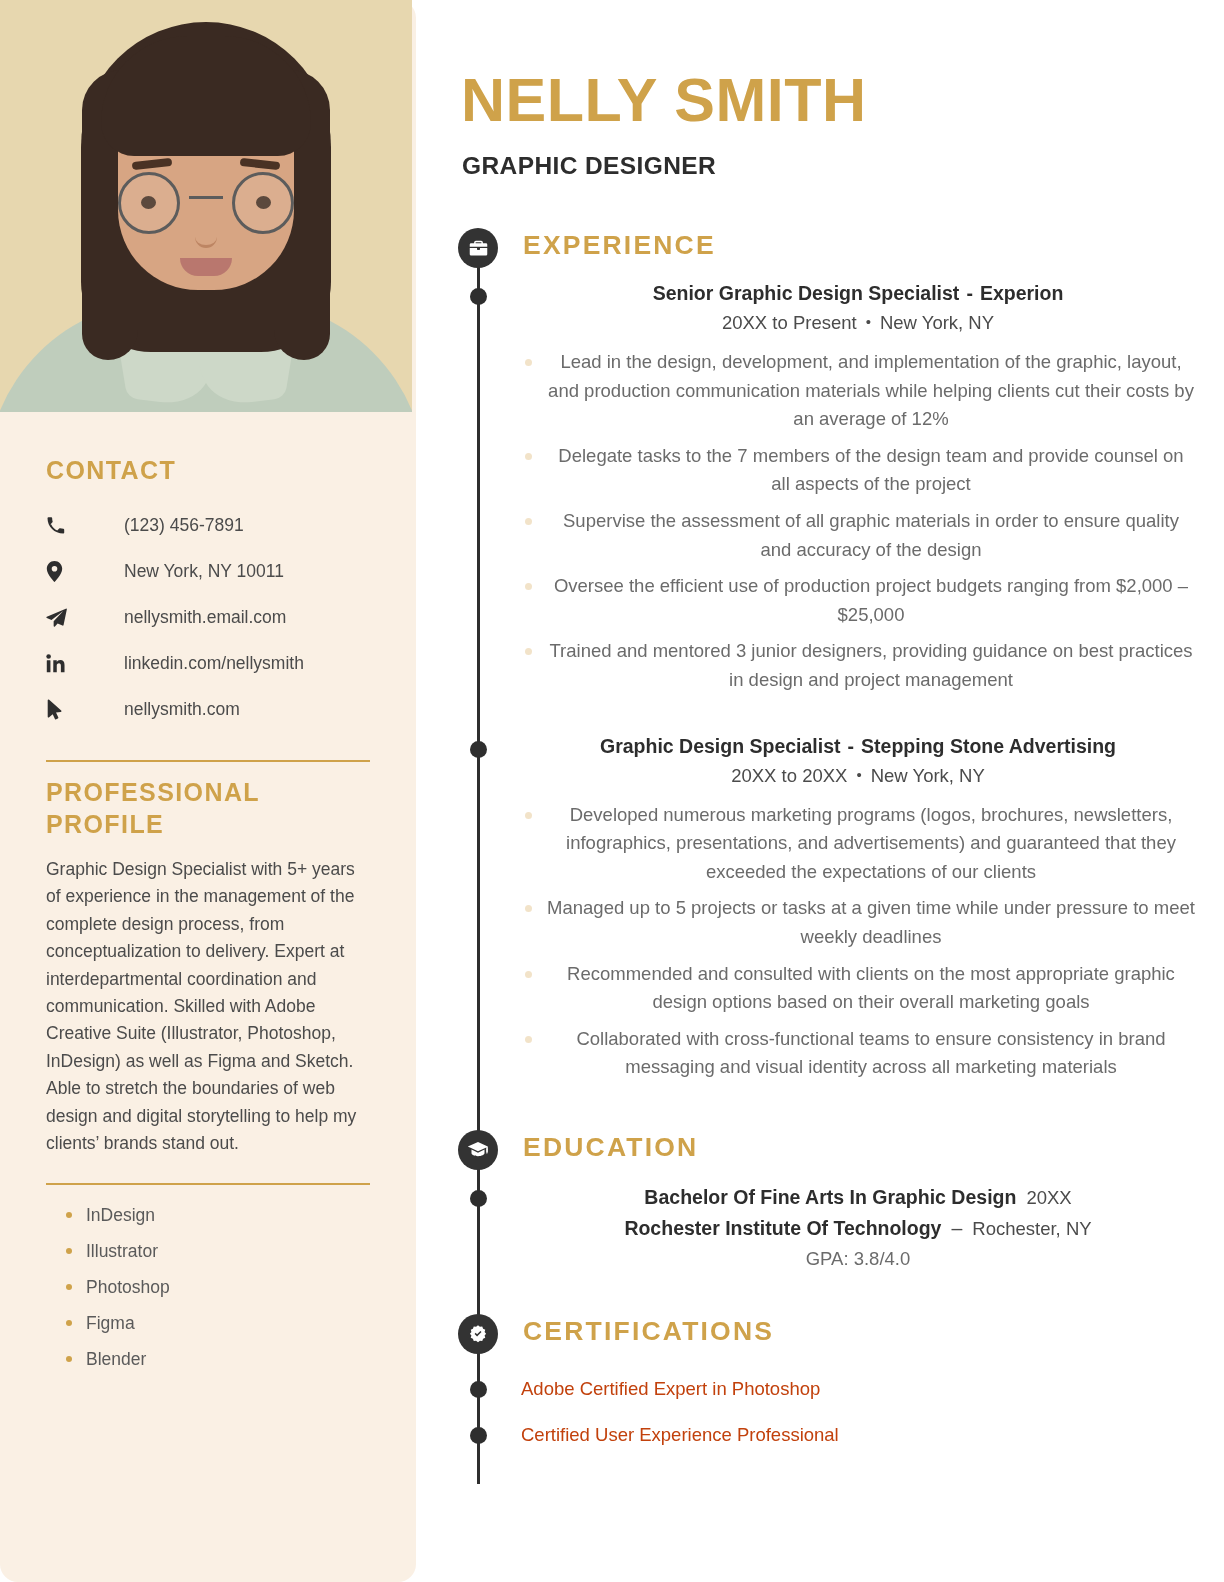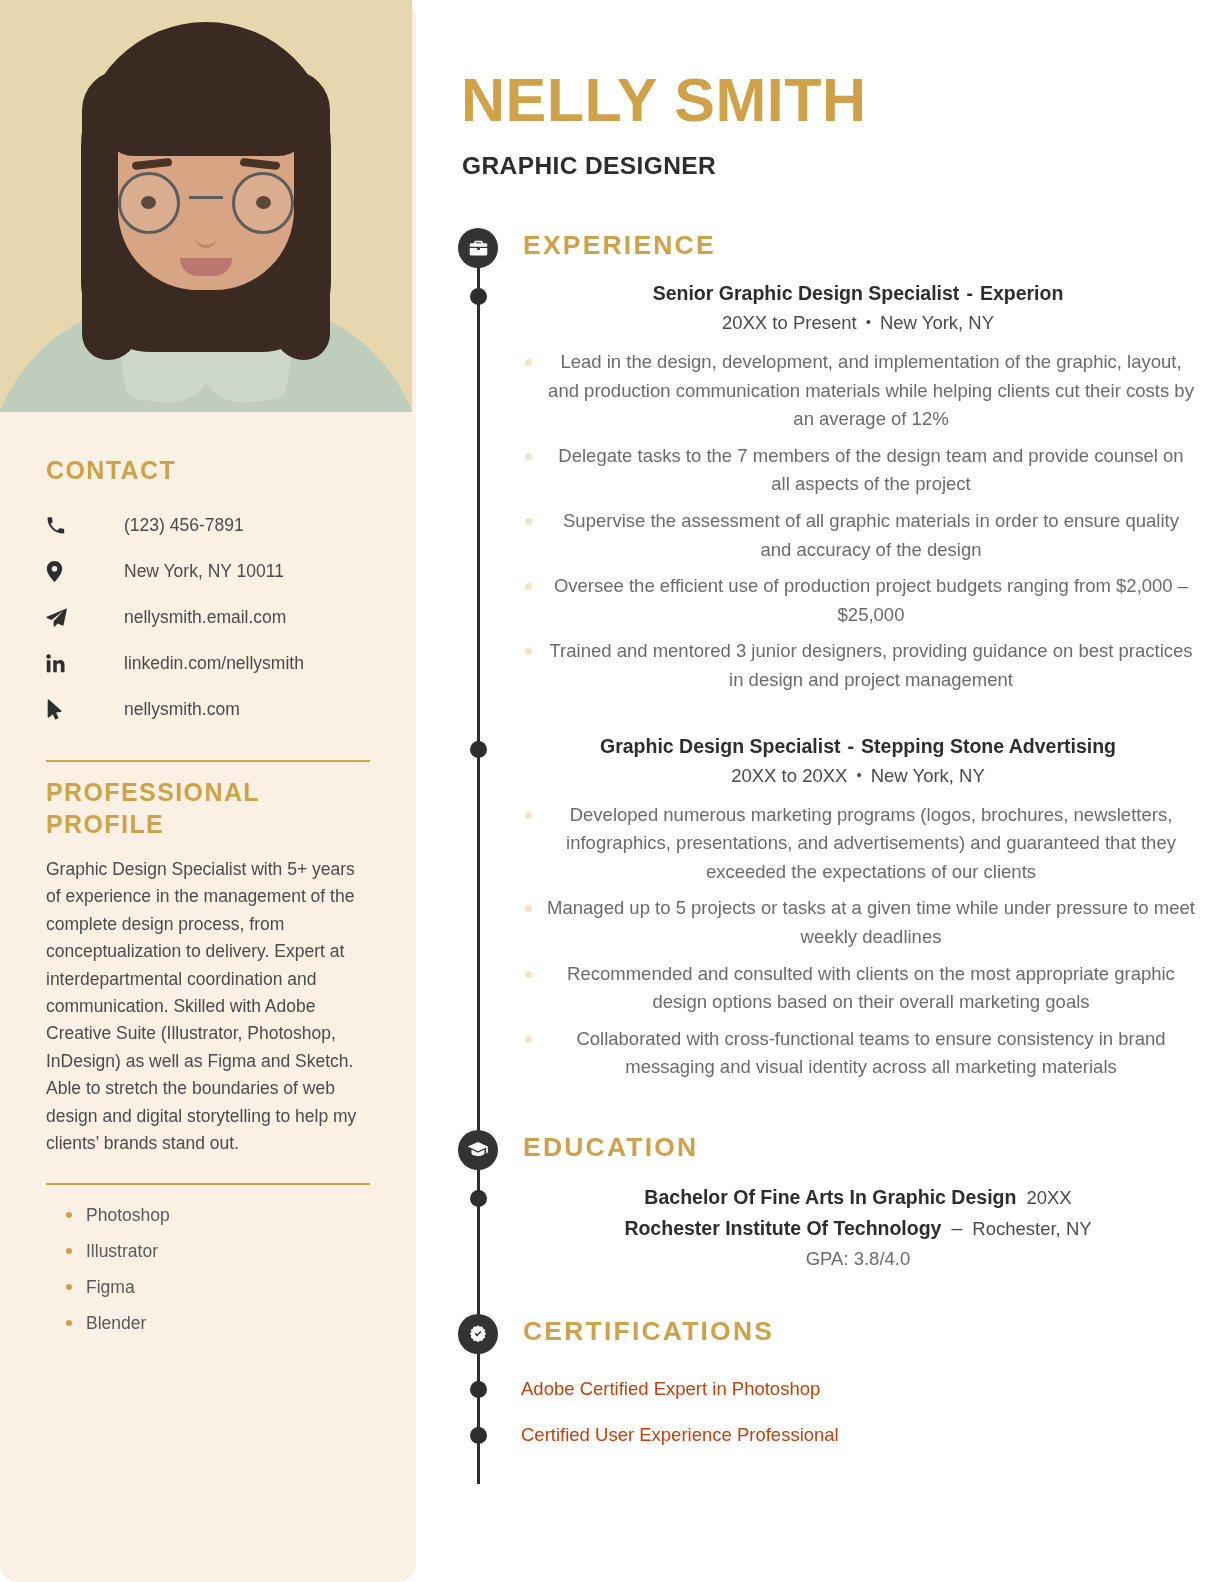--- a/index.html
+++ b/index.html
@@ -412,22 +412,23 @@
       </div>
 
       <div class="sec-gap-a"></div>
       <div class="divider"></div>
       <h2 class="sb-heading" style="margin-top:14px;">PROFESSIONAL PROFILE</h2>
       <p class="profile-text">Graphic Design Specialist with 5+ years of experience in the management of the complete design process, from conceptualization to delivery. Expert at interdepartmental coordination and communication. Skilled with Adobe Creative Suite (Illustrator, Photoshop, InDesign) as well as Figma and Sketch. Able to stretch the boundaries of web design and digital storytelling to help my clients’ brands stand out.</p>
 
       <div class="sec-gap-b"></div>
       <div class="divider"></div>
       <ul class="skills-list">
+        <li class="skill-item">InDesign</li>
+        <li class="skill-item">Illustrator</li>
         <li class="skill-item">Photoshop</li>
-        <li class="skill-item">Illustrator</li>
         <li class="skill-item">Figma</li>
         <li class="skill-item">Blender</li>
       </ul>
 
     </div>
   </aside>
 
   <main class="main">
 
     <h1 class="name">NELLY SMITH</h1>

